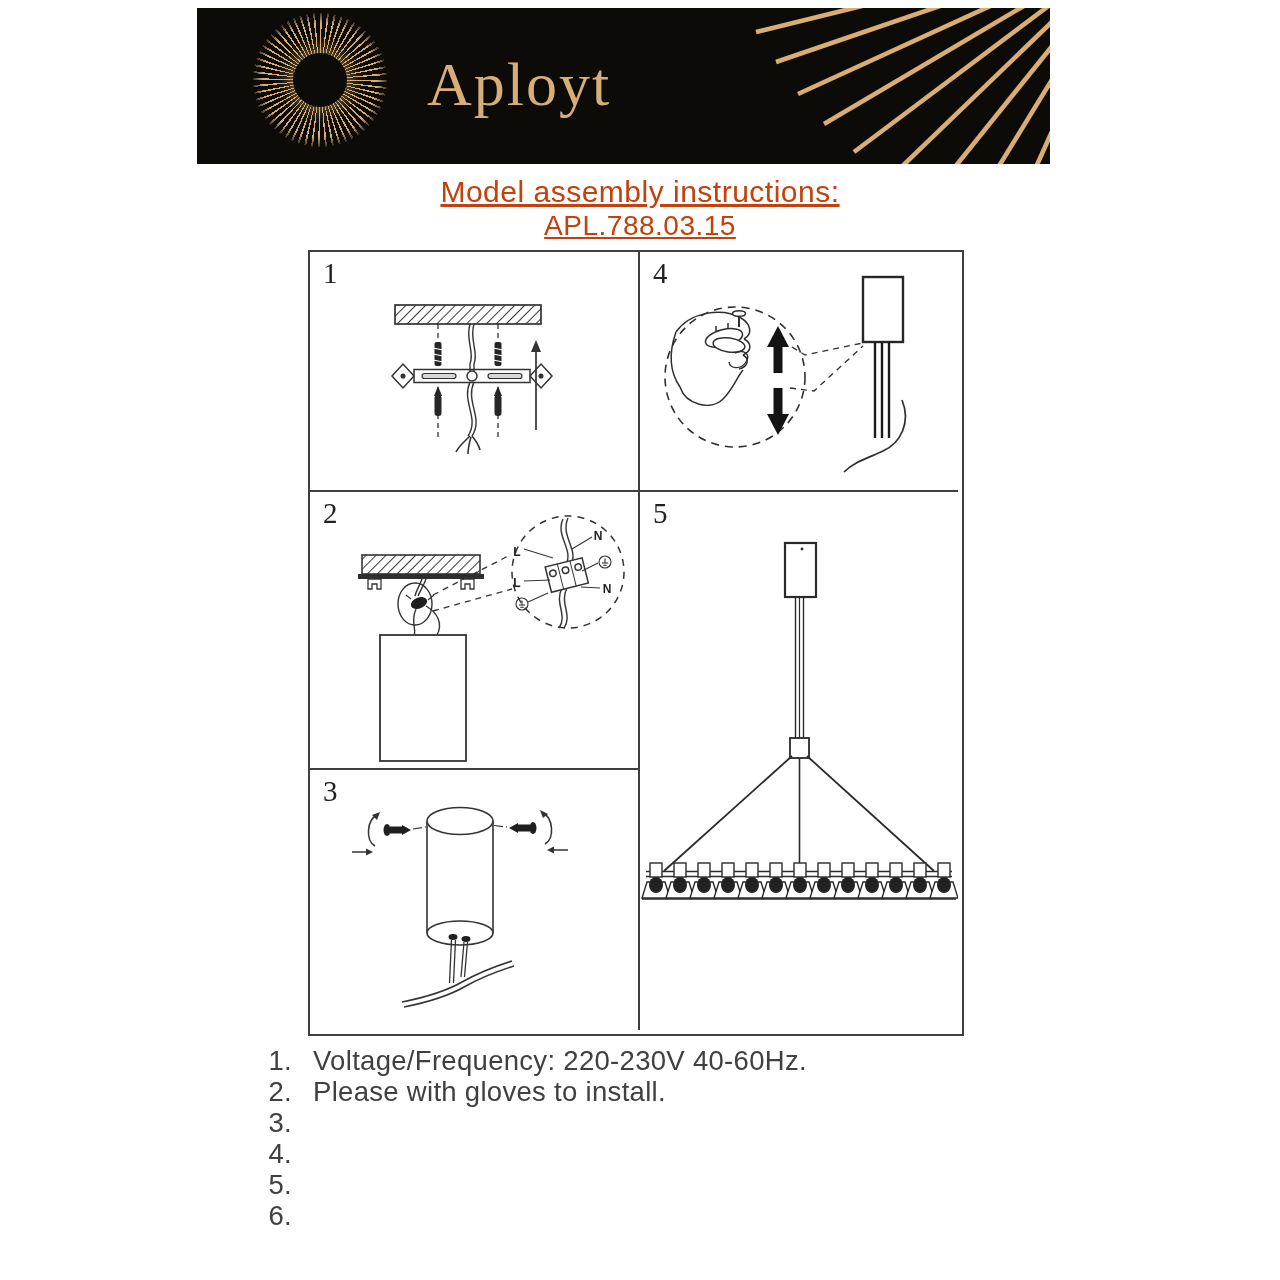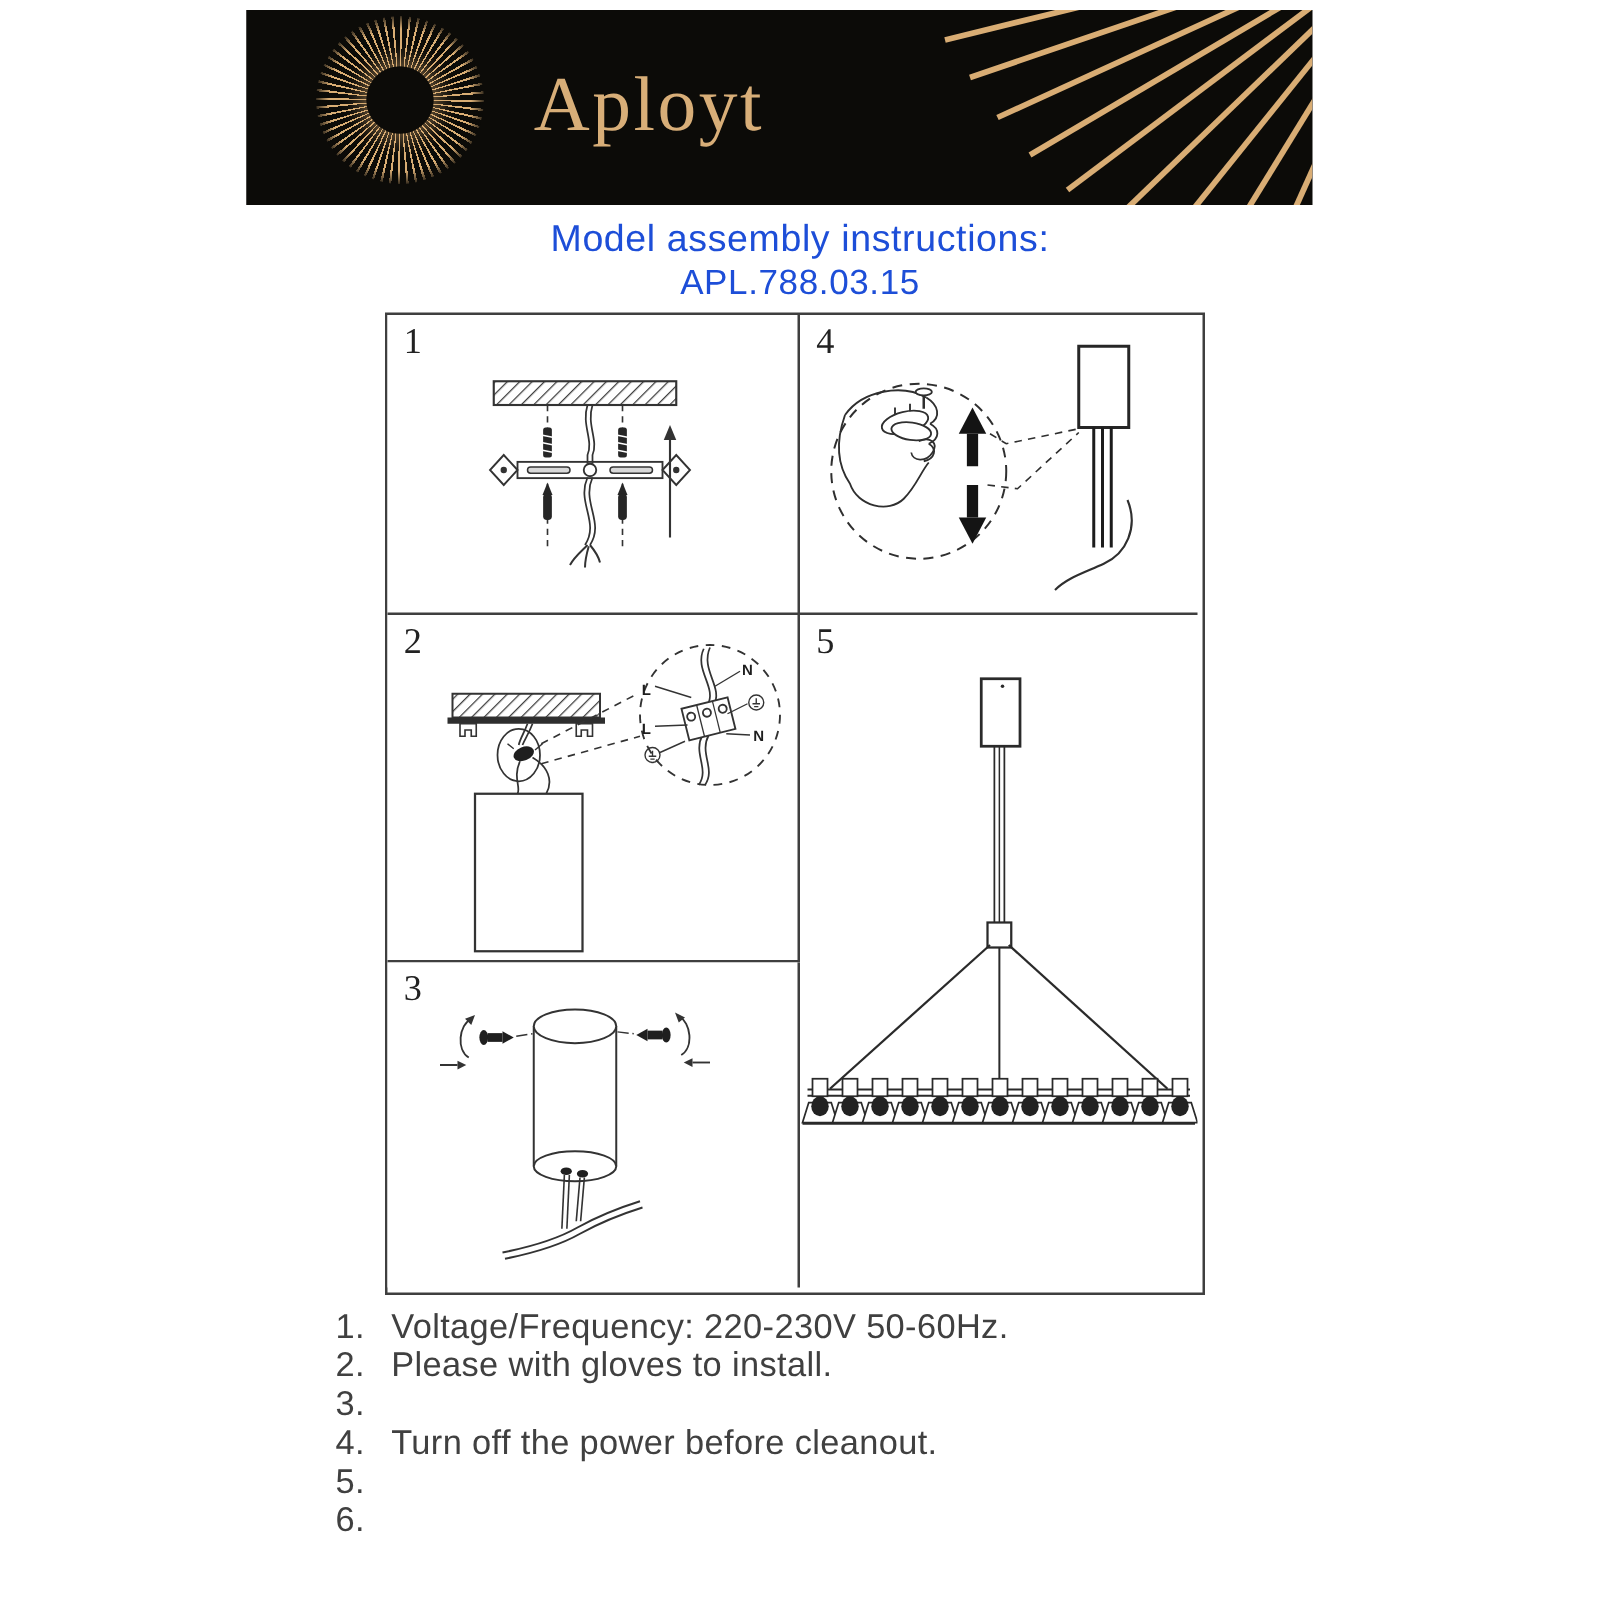--- a/index.html
+++ b/index.html
@@ -12,21 +12,21 @@
     background:
       radial-gradient(circle, rgba(12,11,8,0) 0 52%, rgba(12,11,8,0) 60%, #0c0b08 74%),
       repeating-conic-gradient(from 0deg, #d9ad74 0deg 1.7deg, rgba(12,11,8,0) 1.7deg 6deg);}
   .burst-core{position:absolute;left:50%;top:50%;width:54px;height:54px;transform:translate(-50%,-50%);
     border-radius:50%;background:#0c0b08;box-shadow:0 0 16px 5px rgba(217,173,116,.5);}
   .brand{position:absolute;left:230px;top:36px;font-family:"Liberation Serif",serif;
     font-size:62px;line-height:80px;color:#d8ae78;letter-spacing:2px;font-weight:400;}
   .rays{position:absolute;right:0;top:0;}
 
   
-  .title{position:absolute;left:0;top:175px;width:100%;text-align:center;color:#1d4ed8;}
+  .title{position:absolute;left:0;top:175px;width:100%;text-align:center;color:#c2410c;text-decoration:underline;}
   .title .t1{font-size:30px;line-height:34px;letter-spacing:.5px;}
   .title .t2{font-size:28px;line-height:33px;letter-spacing:.5px;}
 
   
   .grid{position:absolute;left:308px;top:250px;width:652px;height:782px;border:2px solid #3f3f3f;background:#fff;}
   .panel{position:absolute;background:#fff;}
   .p1{left:0;top:0;width:328px;height:238px;border-right:2px solid #3f3f3f;border-bottom:2px solid #3f3f3f;}
   .p2{left:0;top:240px;width:328px;height:276px;border-right:2px solid #3f3f3f;border-bottom:2px solid #3f3f3f;}
   .p3{left:0;top:518px;width:328px;height:260px;border-right:2px solid #3f3f3f;}
   .p4{left:330px;top:0;width:318px;height:238px;border-bottom:2px solid #3f3f3f;}
@@ -360,32 +360,31 @@
           </g>
           <line x1="2" y1="407" x2="316" y2="407" stroke-width="1.6"></line>
         </g>
       </svg>
     </div>
   </div>
 
   <div class="notes">
     <div class="note-row">
       <span class="note-num">1.</span>
-      <span class="note-text">Voltage/Frequency: 220-230V 50-60Hz.</span>
+      <span class="note-text">Voltage/Frequency: 220-230V 40-60Hz.</span>
     </div>
     <div class="note-row">
       <span class="note-num">2.</span>
       <span class="note-text">Please with gloves to install.</span>
     </div>
     <div class="note-row">
       <span class="note-num">3.</span>
     </div>
     <div class="note-row">
       <span class="note-num">4.</span>
-      <span class="note-text">Turn off the power before cleanout.</span>
     </div>
     <div class="note-row">
       <span class="note-num">5.</span>
     </div>
     <div class="note-row">
       <span class="note-num">6.</span>
     </div>
   </div>
 
 </div>

